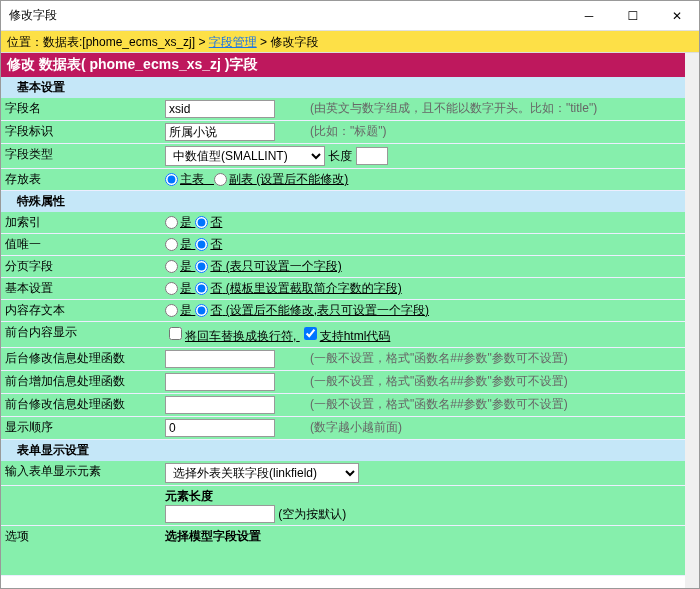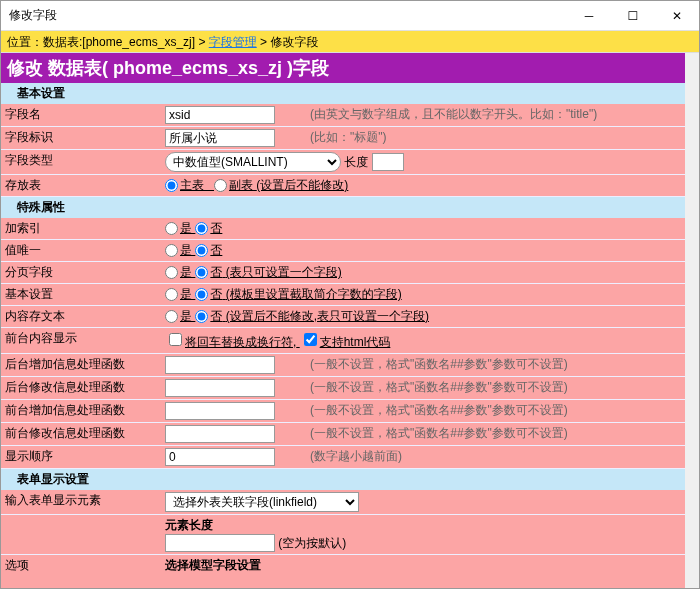--- a/index.html
+++ b/index.html
@@ -37,53 +37,53 @@
     border-bottom: 1px solid #ddd;
   }
   .crumb a { color: #1a73e8; text-decoration: underline; }
   .content {
     flex: 1;
     overflow-y: auto;
     padding-right: 14px;
     position: relative;
   }
   .band {
-    background: #a21caf;
+    background: #be185d;
     color: #fff;
     font-weight: bold;
     padding: 3px 6px;
-    font-size: 18px;
+    font-size: 14px;
   }
   .section {
     background: #c5e7f8;
     color: #000;
     font-weight: bold;
     padding: 2px 16px;
   }
   table.form {
     width: 100%;
     border-collapse: collapse;
   }
   table.form td {
     padding: 2px 4px;
     vertical-align: top;
     border-bottom: 1px solid #eef;  
-    background: #fca5a5;
+    background: #86efac;
   }
   table.form td.label { width: 160px; }
   table.form td.val { width: 145px; }
   table.form td.hint { color: #666; }
   input[type=text], textarea, select {
     font-family: inherit; font-size: 12px;
     border: 1px solid #999;
     padding: 1px 3px;
     background: #fff;
   }
   input[type=text].full { width: 110px; }
-  select.full { width: 176px; border-radius: 10px; }
+  select.full { width: 160px; }
   input[type=text].mini { width: 32px; }
   input[type=radio] { vertical-align: middle; margin: 0 2px 0 0; }
   .radio-row { white-space: nowrap; text-decoration: underline; }
   
   .content::after{
     content:''; position:absolute; right:0; top:0; bottom:0;
     width:14px; background:#f0f0f0;
   }
   .thumb{
     position:absolute; right:0; top:0; width:14px; height:260px;
@@ -170,25 +170,20 @@
         </tr>
 <tr>
           <td class="label">内容存文本</td>
 <td colspan="2" class="radio-row"><input type="radio" style=""><span>是</span>&nbsp;<input type="radio" checked="" style=""><span>否</span> <span class="hint">(设置后不能修改,表只可设置一个字段)</span></td>
         </tr>
 <tr>
           <td class="label">前台内容显示</td>
 <td colspan="2" class="radio-row"><input type="checkbox" style=""><span>将回车替换成换行符,</span> <input type="checkbox" checked="" style=""><span>支持html代码</span></td>
         </tr>
 <tr>
-          <td class="label">后台增加信息处理函数</td>
-<td class="val"><input type="text" class="full" style=""></td>
-          <td class="hint">(一般不设置，格式"函数名##参数"参数可不设置)</td>
-        </tr>
-<tr>
           <td class="label">后台修改信息处理函数</td>
 <td class="val"><input type="text" class="full" style=""></td>
           <td class="hint">(一般不设置，格式"函数名##参数"参数可不设置)</td>
         </tr>
 <tr>
           <td class="label">前台增加信息处理函数</td>
 <td class="val"><input type="text" class="full" style=""></td>
           <td class="hint">(一般不设置，格式"函数名##参数"参数可不设置)</td>
         </tr>
 <tr>

